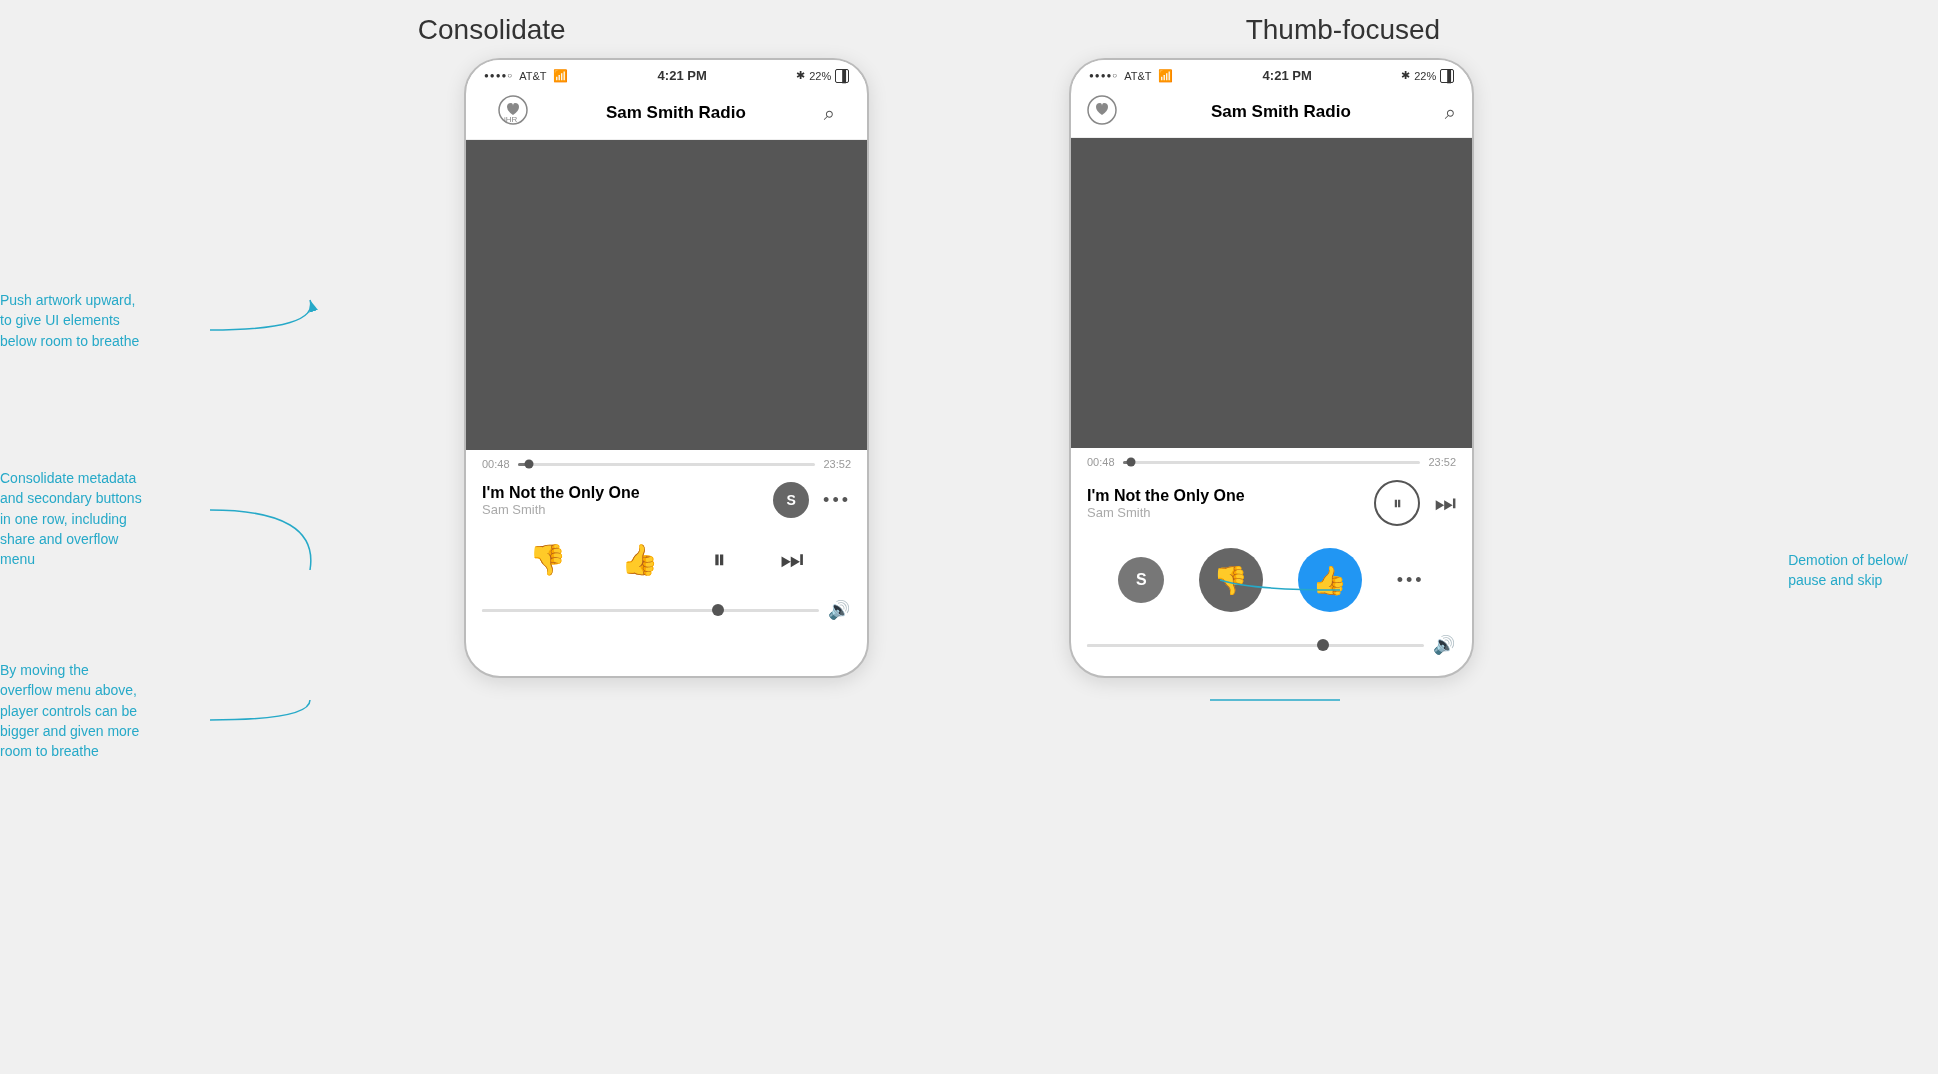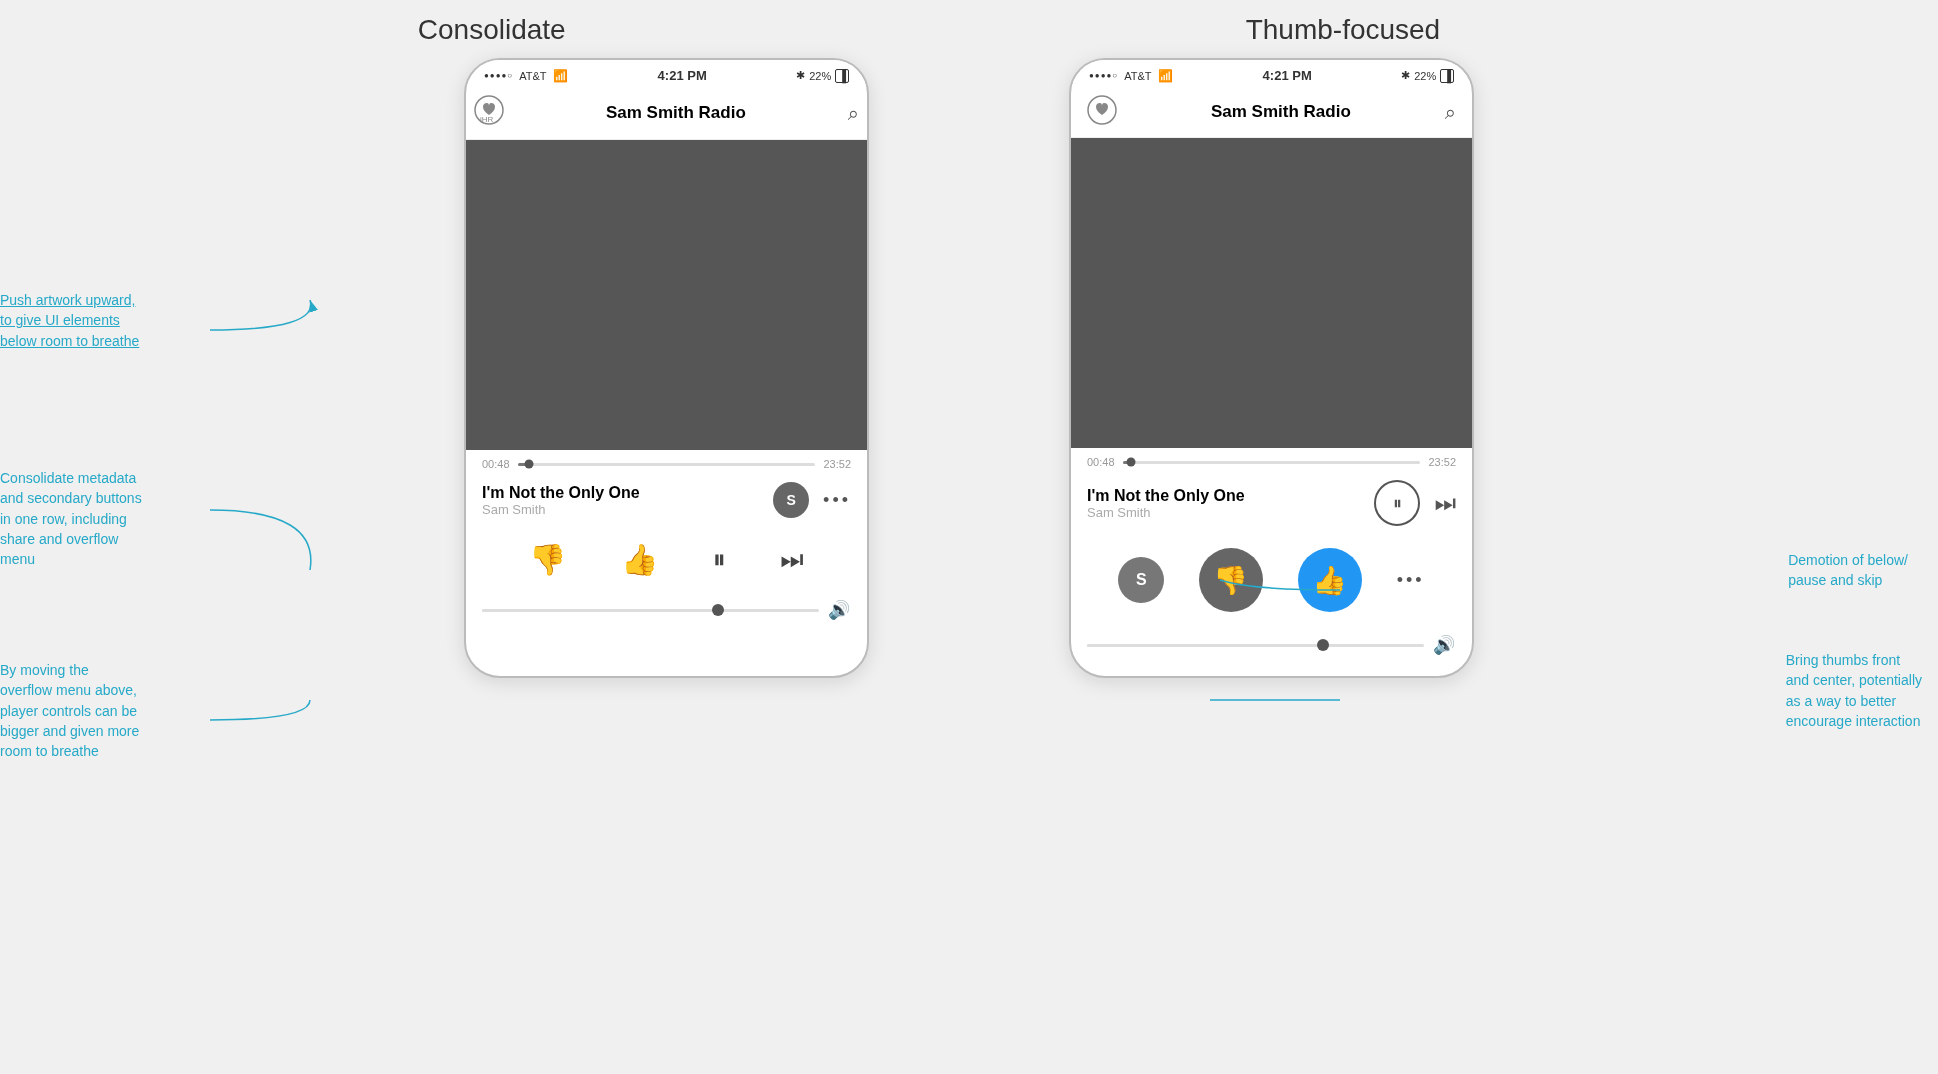--- a/index.html
+++ b/index.html
@@ -33,21 +33,21 @@
           <span style="font-size:12px; margin-left:3px;">📶</span>
         </div>
         <span style="font-size:13px; font-weight:600;">4:21 PM</span>
         <div style="display:flex; align-items:center; gap:4px;">
           <span style="font-size:11px;">✱</span>
           <span style="font-size:11px;">22%</span>
           <span style="font-size:11px; border:1.5px solid #333; border-radius:2px; padding:0 2px; display:inline-block;">▐</span>
         </div>
       </div>
 
-      <div style="display:flex; align-items:center; justify-content:space-between; padding:8px 8px; border-bottom:1px solid #eee;">
+      <div style="display:flex; align-items:center; justify-content:space-between; padding:8px 32px; border-bottom:1px solid #eee;">
         <span style="font-size:24px; color:#c8102e;">
           
           <svg width="30" height="30" viewBox="0 0 30 30">
             <circle cx="15" cy="15" r="14" fill="none" stroke="#888" stroke-width="1.5"></circle>
             <path d="M9 12 Q9 8 13 8 Q15 8 15 11 Q15 8 17 8 Q21 8 21 12 Q21 16 15 20 Q9 16 9 12Z" fill="#888"></path>
             <text x="6" y="27" font-size="8" fill="#888" font-family="Arial">iHR</text>
           </svg>
         </span>
         <span style="font-size:17px; font-weight:600; color:#000;">Sam Smith Radio</span>
         <span style="font-size:20px; color:#555; cursor:pointer;">⌕</span>
@@ -158,21 +158,21 @@
           <div style="width:12px; height:12px; background:#555; border-radius:50%; position:absolute; left:70%; top:50%; transform:translate(-50%,-50%);"></div>
         </div>
         <span style="font-size:18px; color:#2196F3;">🔊</span>
       </div>
 
     </div>
 
   </div>
 
   <div style="position:absolute; top:290px; left:0px; color:#26a9c8; font-size:14px; line-height:1.45; font-family:-apple-system,'Helvetica Neue',Arial,sans-serif; max-width:210px;">
-    <span style="white-space:pre-line;text-decoration:underline;">Push artwork upward,
+    <span style="white-space:pre-line;">Push artwork upward,
 to give UI elements
 below room to breathe</span>
   </div>
 
   <div style="position:absolute; top:660px; left:0px; color:#26a9c8; font-size:14px; line-height:1.45; font-family:-apple-system,'Helvetica Neue',Arial,sans-serif; max-width:210px;">
     <span style="white-space:pre-line;">By moving the
 overflow menu above,
 player controls can be
 bigger and given more
 room to breathe</span>
@@ -184,26 +184,20 @@
 in one row, including
 share and overflow
 menu</span>
   </div>
 
   <div style="position:absolute; top:550px; right:30px; color:#26a9c8; font-size:14px; line-height:1.45; font-family:-apple-system,'Helvetica Neue',Arial,sans-serif; max-width:220px;">
     <span style="white-space:pre-line;">Demotion of below/
 pause and skip</span>
   </div>
 
-  <div style="position:absolute; top:650px; right:16px; color:#26a9c8; font-size:14px; line-height:1.45; font-family:-apple-system,'Helvetica Neue',Arial,sans-serif; max-width:230px;">
-    <span style="white-space:pre-line;">Bring thumbs front
-and center, potentially
-as a way to better
-encourage interaction</span>
-  </div>
 
   <svg style="position:absolute; top:0; left:0; width:100%; height:100%; pointer-events:none;" xmlns="http://www.w3.org/2000/svg">
 
     <path d="M 210 330 Q 320 330 310 300" fill="none" stroke="#26a9c8" stroke-width="1.5" marker-end="url(#arrowhead)"></path>
 
     <path d="M 210 510 Q 320 510 310 570" fill="none" stroke="#26a9c8" stroke-width="1.5"></path>
 
     <path d="M 210 720 Q 310 720 310 700" fill="none" stroke="#26a9c8" stroke-width="1.5"></path>
 
     <path d="M 1340 590 Q 1250 590 1220 580" fill="none" stroke="#26a9c8" stroke-width="1.5"></path>

